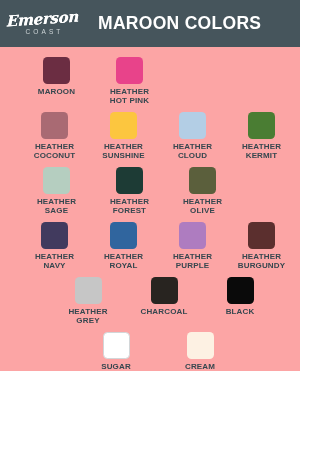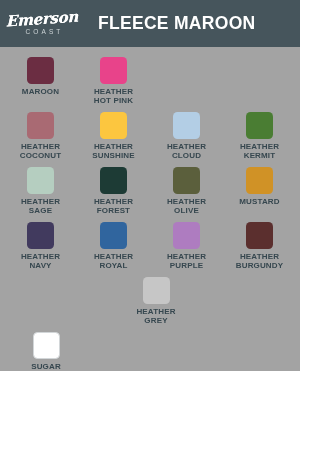--- a/index.html
+++ b/index.html
@@ -49,30 +49,30 @@
   .header-title {
     font-size:17.5px;
     font-weight:700;
     color:#ffffff;
     letter-spacing:0.3px;
     margin-left:22px;
   }
 
   
   .palette {
-    padding:10px 4px 0 4px;
-    background:#a3a3a3;
+    padding:10px 4px 0 20px;
+    background:#fca5a5;
   }
   .row {
     display:flex;
     margin-bottom:6px;
   }
   .row-full { justify-content:flex-start; }
   .row-3 { justify-content:center; padding-left:12px; }
-  .row-2 { justify-content:flex-start; }
+  .row-2 { justify-content:center; }
 
   .cell {
     width:73px;
     display:flex;
     flex-direction:column;
     align-items:center;
   }
   .row-3 .cell { width:76px; }
   .row-2 .cell { width:84px; }
 
@@ -98,21 +98,21 @@
   }
 </style>
 </head>
 <body>
 
 <div class="header">
   <div class="logo">
     <div class="logo-script">Emerson</div>
     <div class="logo-sub">COAST</div>
   </div>
-  <div class="header-title">FLEECE MAROON</div>
+  <div class="header-title">MAROON COLORS</div>
 </div>
 
 <div class="palette">
     <div class="row row-full">
       <div class="cell">
         <div class="swatch" style="background: rgb(107, 45, 66);"></div>
         <div class="cell-label">MAROON</div>
       </div>
       <div class="cell">
         <div class="swatch" style="background: rgb(232, 67, 138);"></div>
@@ -151,24 +151,20 @@
       <div class="cell">
         <div class="swatch" style="background: rgb(29, 59, 53);"></div>
         <div class="cell-label">HEATHER
 FOREST</div>
       </div>
       <div class="cell">
         <div class="swatch" style="background: rgb(91, 95, 60);"></div>
         <div class="cell-label">HEATHER
 OLIVE</div>
       </div>
-      <div class="cell">
-        <div class="swatch" style="background: rgb(208, 146, 38);"></div>
-        <div class="cell-label">MUSTARD</div>
-      </div>
     </div>
     <div class="row row-full">
       <div class="cell">
         <div class="swatch" style="background: rgb(65, 58, 94);"></div>
         <div class="cell-label">HEATHER
 NAVY</div>
       </div>
       <div class="cell">
         <div class="swatch" style="background: rgb(48, 101, 158);"></div>
         <div class="cell-label">HEATHER
@@ -183,21 +179,33 @@
         <div class="swatch" style="background: rgb(91, 47, 46);"></div>
         <div class="cell-label">HEATHER
 BURGUNDY</div>
       </div>
     </div>
     <div class="row row-3">
       <div class="cell">
         <div class="swatch" style="background: rgb(198, 198, 198);"></div>
         <div class="cell-label">HEATHER
 GREY</div>
+      </div>
+      <div class="cell">
+        <div class="swatch" style="background: rgb(40, 36, 32);"></div>
+        <div class="cell-label">CHARCOAL</div>
+      </div>
+      <div class="cell">
+        <div class="swatch" style="background: rgb(10, 10, 10);"></div>
+        <div class="cell-label">BLACK</div>
       </div>
     </div>
     <div class="row row-2">
       <div class="cell">
         <div class="swatch outlined" style="background: rgb(255, 255, 255);"></div>
         <div class="cell-label">SUGAR</div>
       </div>
+      <div class="cell">
+        <div class="swatch" style="background: rgb(253, 241, 227);"></div>
+        <div class="cell-label">CREAM</div>
+      </div>
     </div>
   </div>
 
 </body></html>

